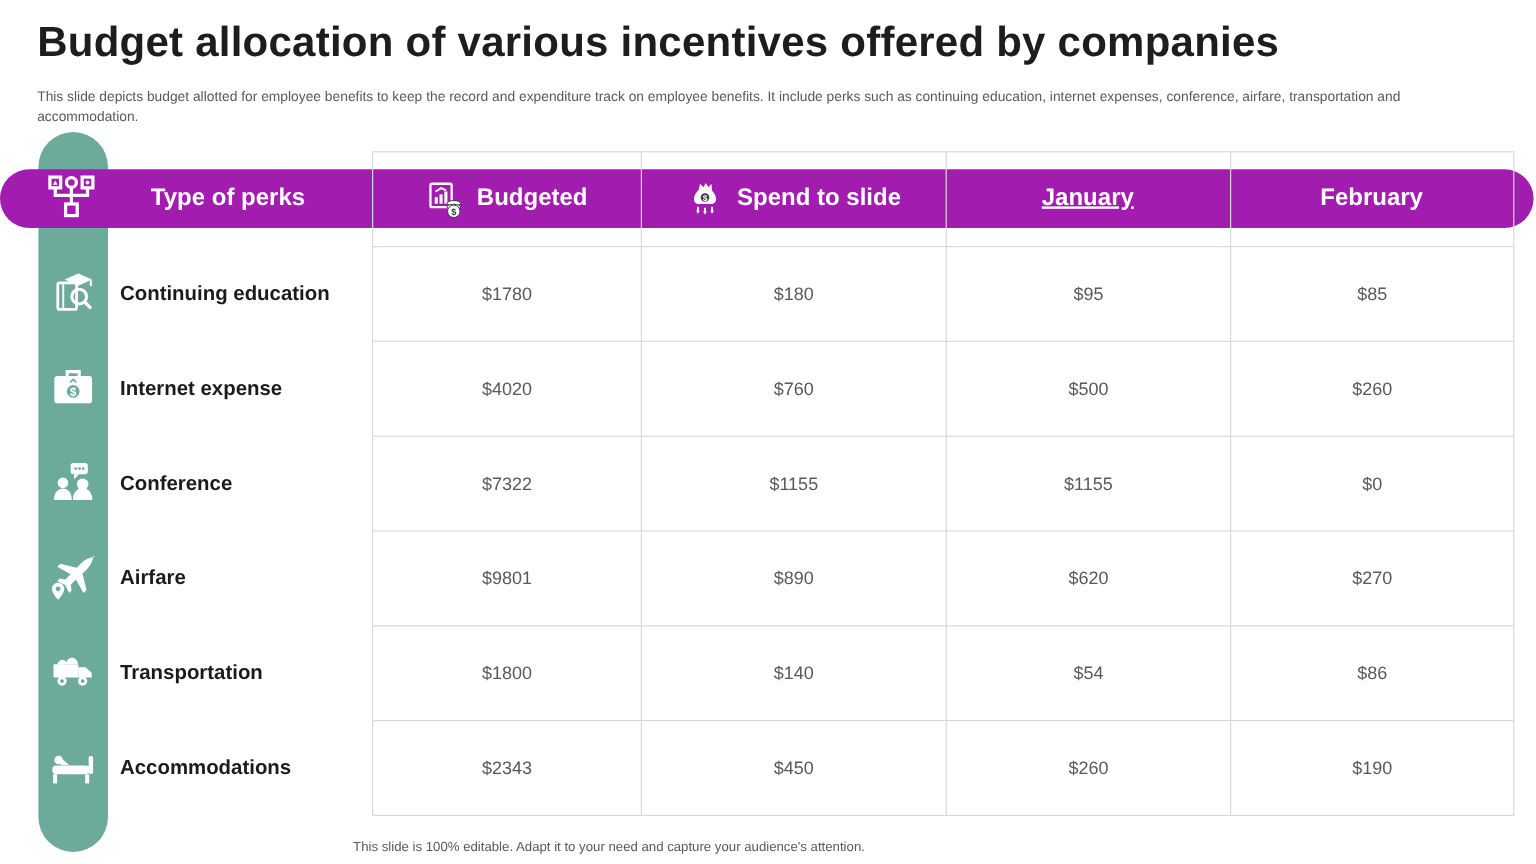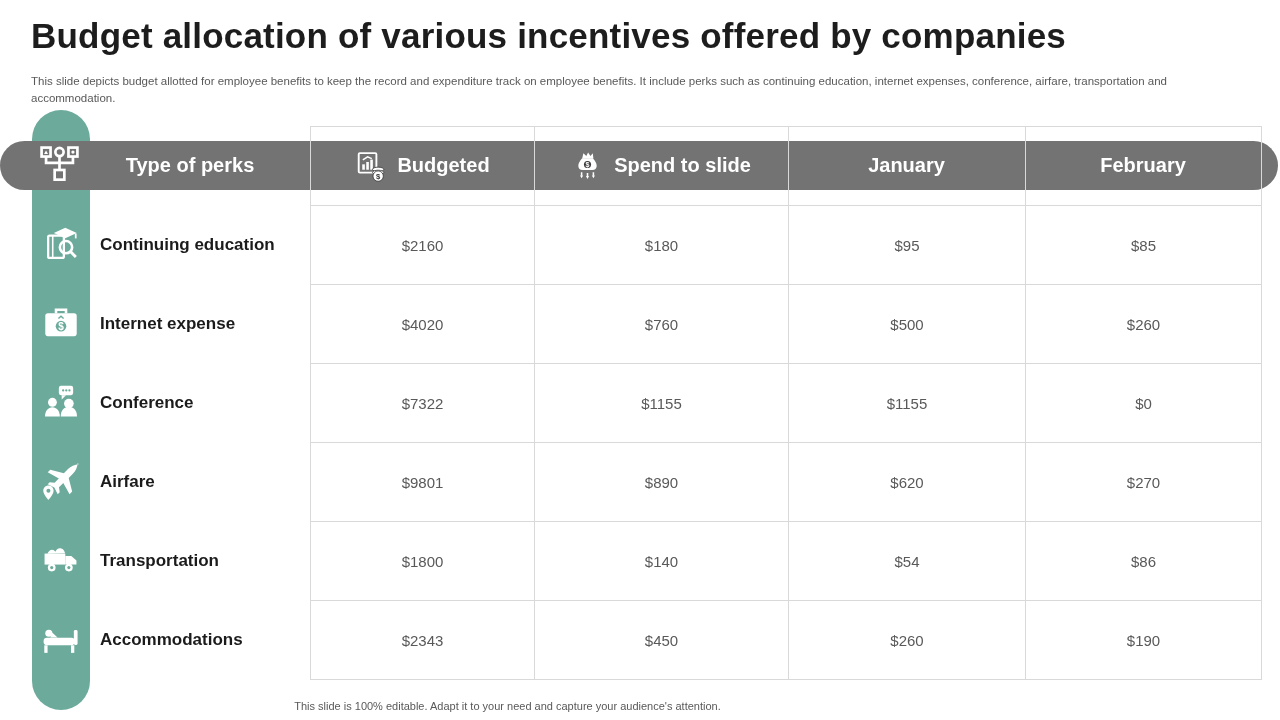--- a/index.html
+++ b/index.html
@@ -16,28 +16,28 @@
 
   
   .grid{position:absolute;left:310px;top:126px;width:951px;z-index:3;
         display:grid;grid-template-columns:224px 254px 237px 236px;grid-auto-rows:79px;
         border-top:1px solid #d9d9d9;border-left:1px solid #d9d9d9;}
   .cell{border-right:1px solid #d9d9d9;border-bottom:1px solid #d9d9d9;
         display:flex;align-items:center;justify-content:center;
         font-size:15px;color:#595959;background:transparent;}
 
   
-  .pill{position:absolute;left:0;top:141px;width:1278px;height:49px;background:#737373;
+  .pill{position:absolute;left:0;top:141px;width:1278px;height:49px;background:#a21caf;
         border-radius:24.5px;z-index:2;color:#ffffff;}
   .hseg{position:absolute;top:0;height:49px;display:flex;align-items:center;justify-content:center;
         gap:10px;font-size:20px;font-weight:bold;}
   .seg0{left:95px;width:190px;}
   .seg1{left:310px;width:224px;}
   .seg2{left:534px;width:254px;}
-  .seg3{left:788px;width:237px;}
+  .seg3{left:788px;width:237px;text-decoration:underline;}
   .seg4{left:1025px;width:236px;}
   .pill .corner-icon{position:absolute;left:38px;top:3px;}
 
   
   .rowlabels{position:absolute;left:100px;top:205px;width:205px;z-index:3;}
   .rowlabels .rlabel{height:79px;display:flex;align-items:center;
                      font-size:17px;font-weight:bold;color:#1b1b1b;text-align:center;}
   .rowicons{position:absolute;left:32px;top:205px;width:58px;z-index:2;}
   .rowicons .ricon{height:79px;display:flex;align-items:center;justify-content:center;}
 
@@ -55,21 +55,21 @@
   <p class="subtitle">This slide depicts budget allotted for employee benefits to keep the record and expenditure track on employee benefits. It include perks such as continuing education, internet expenses, conference, airfare, transportation and accommodation.</p>
 
   <div class="greenbar"></div>
 
   <div class="grid">
     <div class="cell"></div>
     <div class="cell"></div>
     <div class="cell"></div>
     <div class="cell"></div>
 
-    <div class="cell">$2160</div>
+    <div class="cell">$1780</div>
     <div class="cell">$180</div>
     <div class="cell">$95</div>
     <div class="cell">$85</div>
 
     <div class="cell">$4020</div>
     <div class="cell">$760</div>
     <div class="cell">$500</div>
     <div class="cell">$260</div>
 
     <div class="cell">$7322</div>

